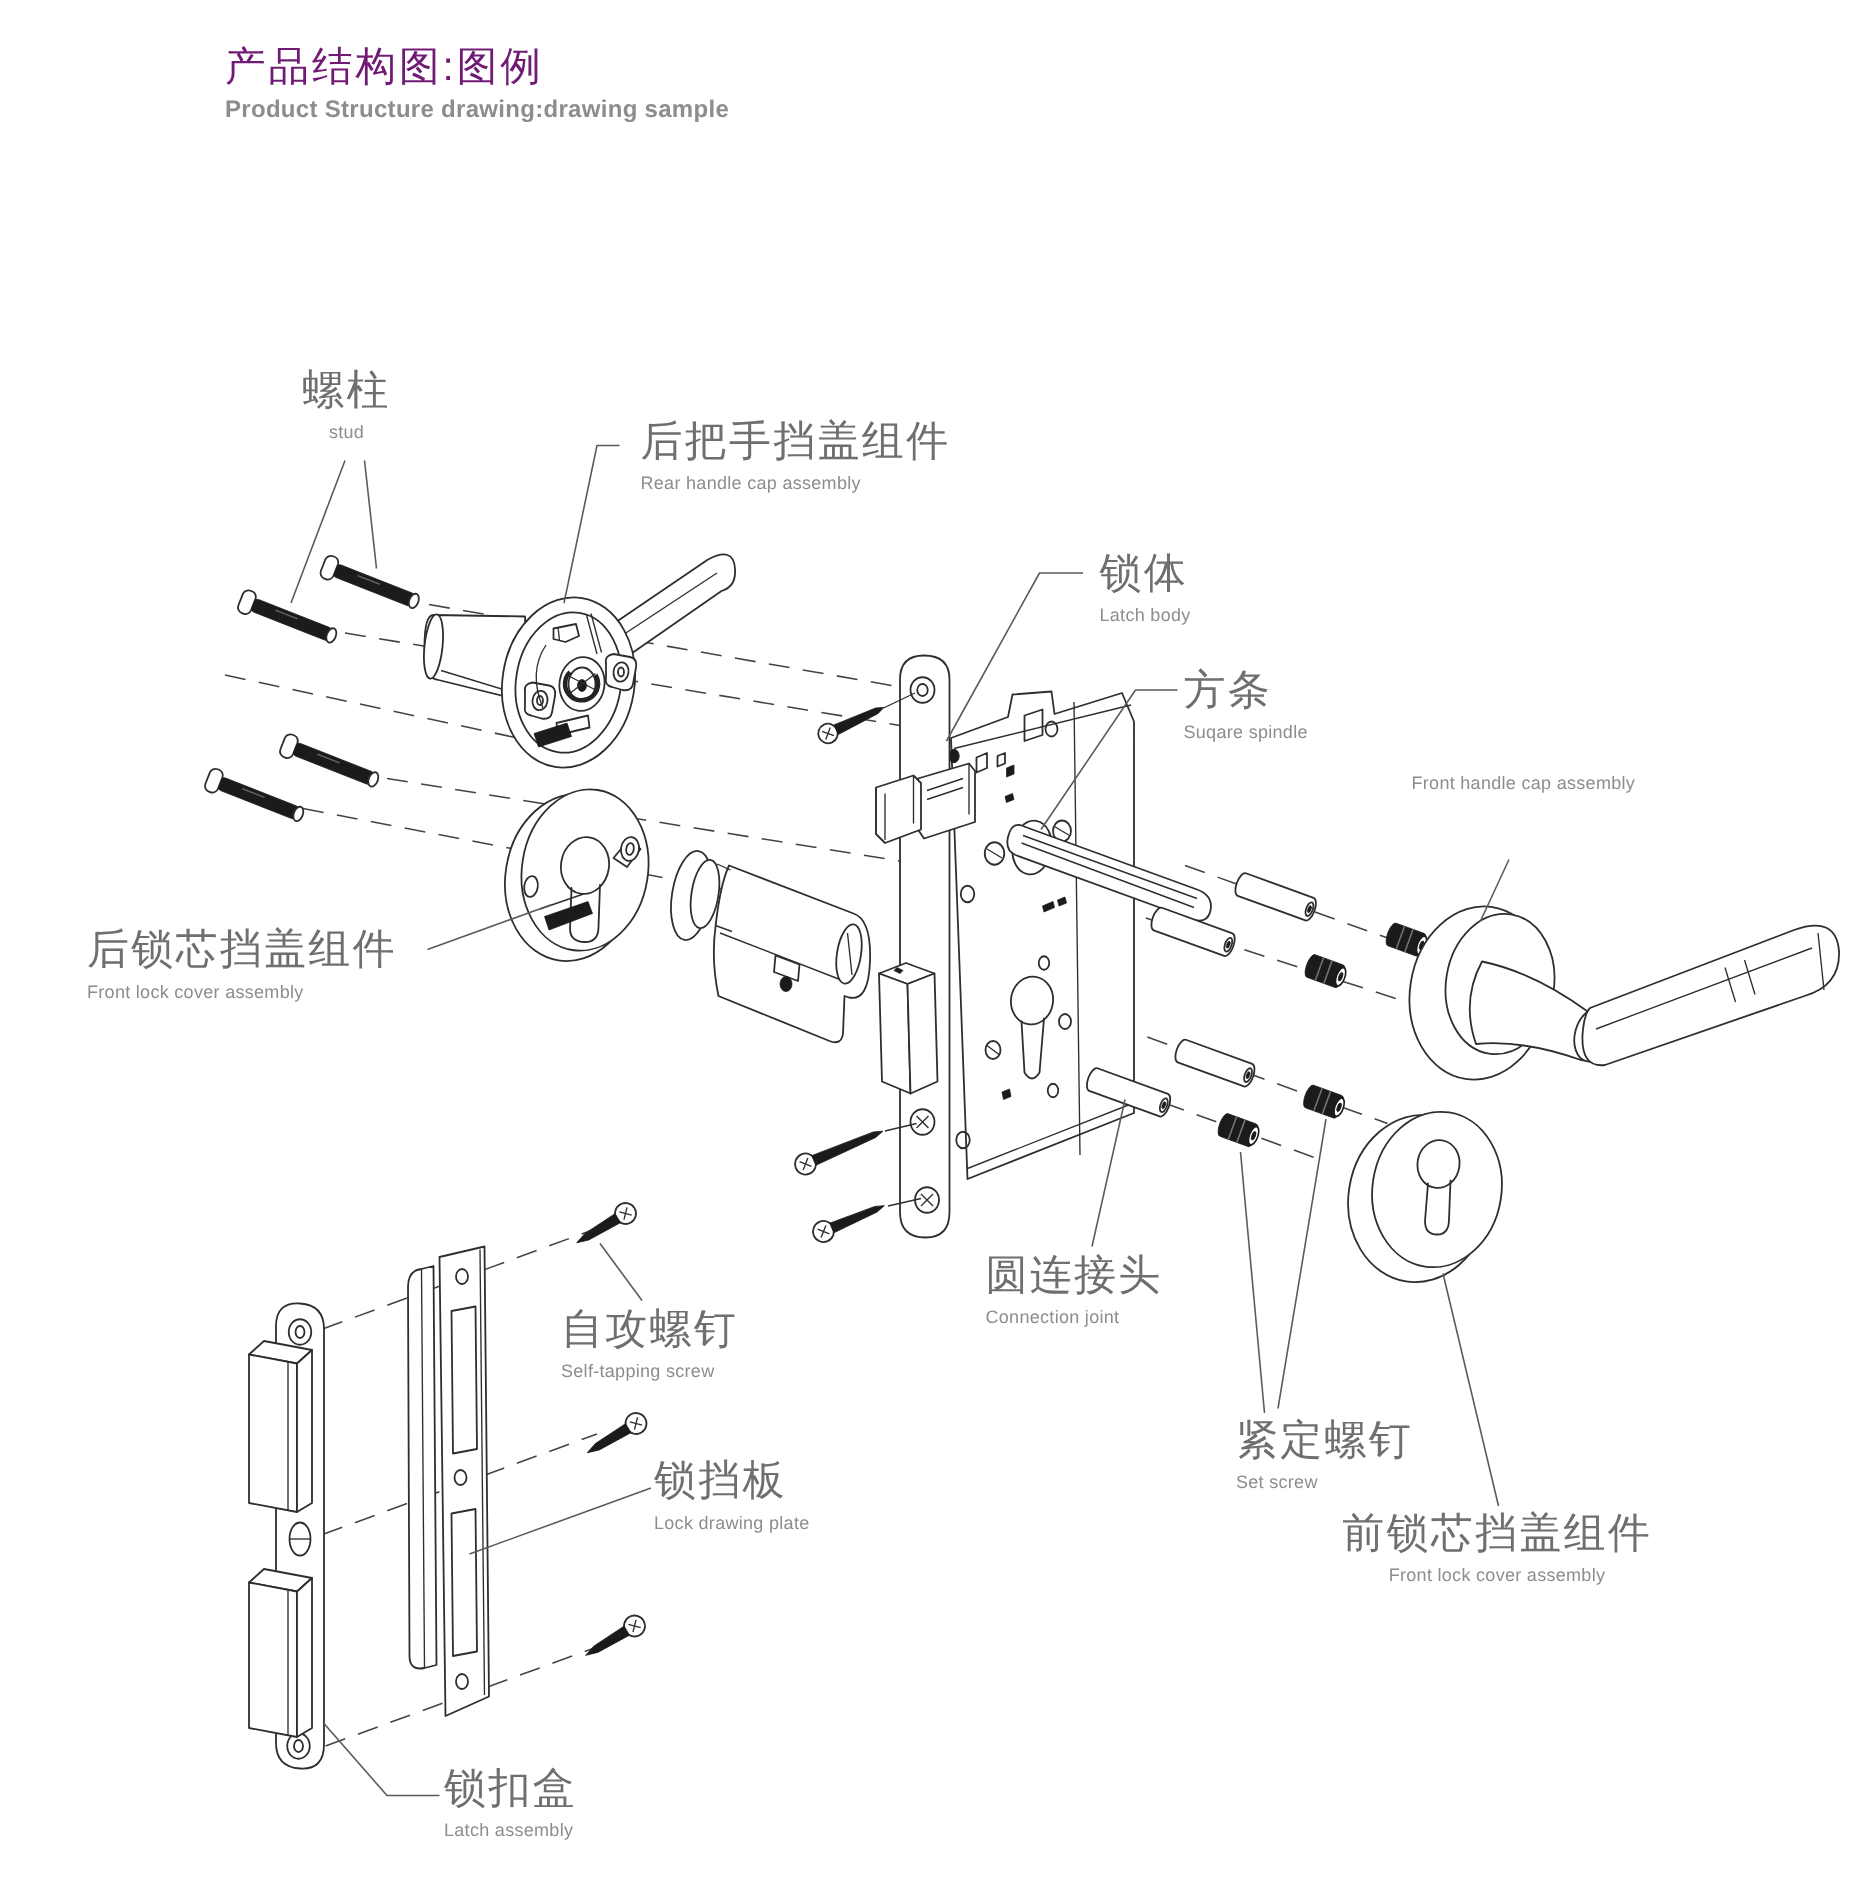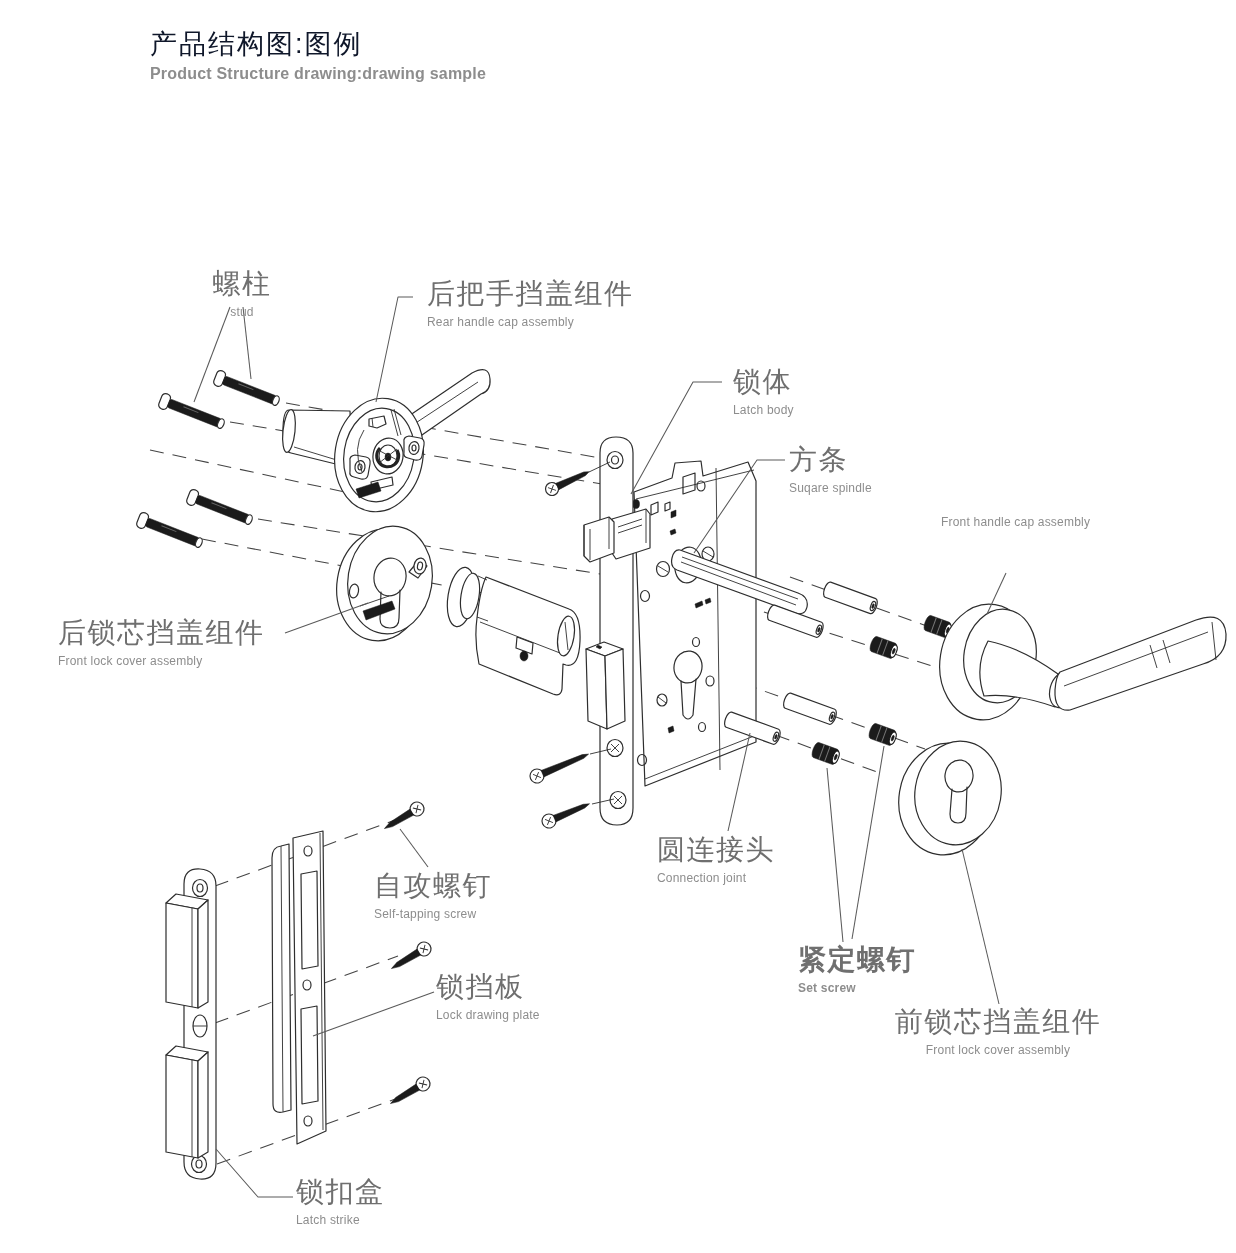--- a/index.html
+++ b/index.html
@@ -3,21 +3,21 @@
 <meta charset="utf-8">
 <style>
   html,body{margin:0;padding:0;background:#fff;}
   #stage{position:relative;width:1236px;height:1253px;background:#fff;overflow:hidden;
          font-family:"Liberation Sans","DejaVu Sans",sans-serif;}
   #art{position:absolute;left:0;top:0;}
   .lbl{position:absolute;white-space:nowrap;}
   .lbl .zh{font-size:28px;letter-spacing:1.5px;color:#6f6f6f;line-height:33px;}
   .lbl .en{font-size:12px;letter-spacing:.2px;color:#8d8d8d;line-height:22px;margin-top:1px;}
   .lbl.center{text-align:center;}
-  #title .zh{font-size:27px;letter-spacing:2px;color:#0f172a;line-height:32px;}
+  #title .zh{font-size:27px;letter-spacing:2px;color:#701a75;line-height:32px;}
   #title .en{font-size:16px;color:#8d8d8d;line-height:23px;margin-top:2px;font-weight:bold;}
   svg .ln{fill:none;stroke:#2e2e2e;stroke-width:1.2;stroke-linejoin:round;stroke-linecap:round;}
   svg .wh{fill:#ffffff;stroke:#2e2e2e;stroke-width:1.2;stroke-linejoin:round;}
   svg .bk{fill:#1b1b1b;stroke:#1b1b1b;stroke-width:.5;}
   svg .thin{fill:none;stroke:#2e2e2e;stroke-width:.9;}
   svg .dash{fill:none;stroke:#444;stroke-width:1.05;stroke-dasharray:14 9;}
   svg .ldr{fill:none;stroke:#5a5a5a;stroke-width:1.05;stroke-linejoin:round;}
 </style>
 </head>
 <body>
@@ -336,21 +336,21 @@
     <path class="ldr" d="M434,992 L313,1036"></path>
     <path class="ldr" d="M293,1197 L258,1197 L216,1149"></path>
   </g>
 </svg>
 
   <div id="title" class="lbl" style="left:150px;top:28px;">
     <div class="zh">产品结构图:图例</div>
     <div class="en">Product Structure drawing:drawing sample</div>
   </div>
 
-  <div class="lbl center" style="left:182px;top:243px;width:120px;margin-top:24px;">
+  <div class="lbl center" style="left:171px;top:243px;width:120px;">
     <div class="zh">螺柱</div>
     <div class="en">stud</div>
   </div>
 
   <div class="lbl" style="left:427px;top:277px;">
     <div class="zh">后把手挡盖组件</div>
     <div class="en">Rear handle cap assembly</div>
   </div>
 
   <div class="lbl" style="left:733px;top:365px;">
@@ -370,21 +370,21 @@
   <div class="lbl" style="left:58px;top:616px;">
     <div class="zh">后锁芯挡盖组件</div>
     <div class="en">Front lock cover assembly</div>
   </div>
 
   <div class="lbl" style="left:657px;top:833px;">
     <div class="zh">圆连接头</div>
     <div class="en">Connection joint</div>
   </div>
 
-  <div class="lbl" style="left:798px;top:943px;font-weight:bold;">
+  <div class="lbl" style="left:824px;top:943px;">
     <div class="zh">紧定螺钉</div>
     <div class="en">Set screw</div>
   </div>
 
   <div class="lbl center" style="left:864px;top:1005px;width:268px;">
     <div class="zh">前锁芯挡盖组件</div>
     <div class="en">Front lock cover assembly</div>
   </div>
 
   <div class="lbl" style="left:374px;top:869px;">
@@ -392,16 +392,16 @@
     <div class="en">Self-tapping screw</div>
   </div>
 
   <div class="lbl" style="left:436px;top:970px;">
     <div class="zh">锁挡板</div>
     <div class="en">Lock drawing plate</div>
   </div>
 
   <div class="lbl" style="left:296px;top:1175px;">
     <div class="zh">锁扣盒</div>
-    <div class="en">Latch strike</div>
+    <div class="en">Latch assembly</div>
   </div>
 
 </div>
 
 </body></html>

